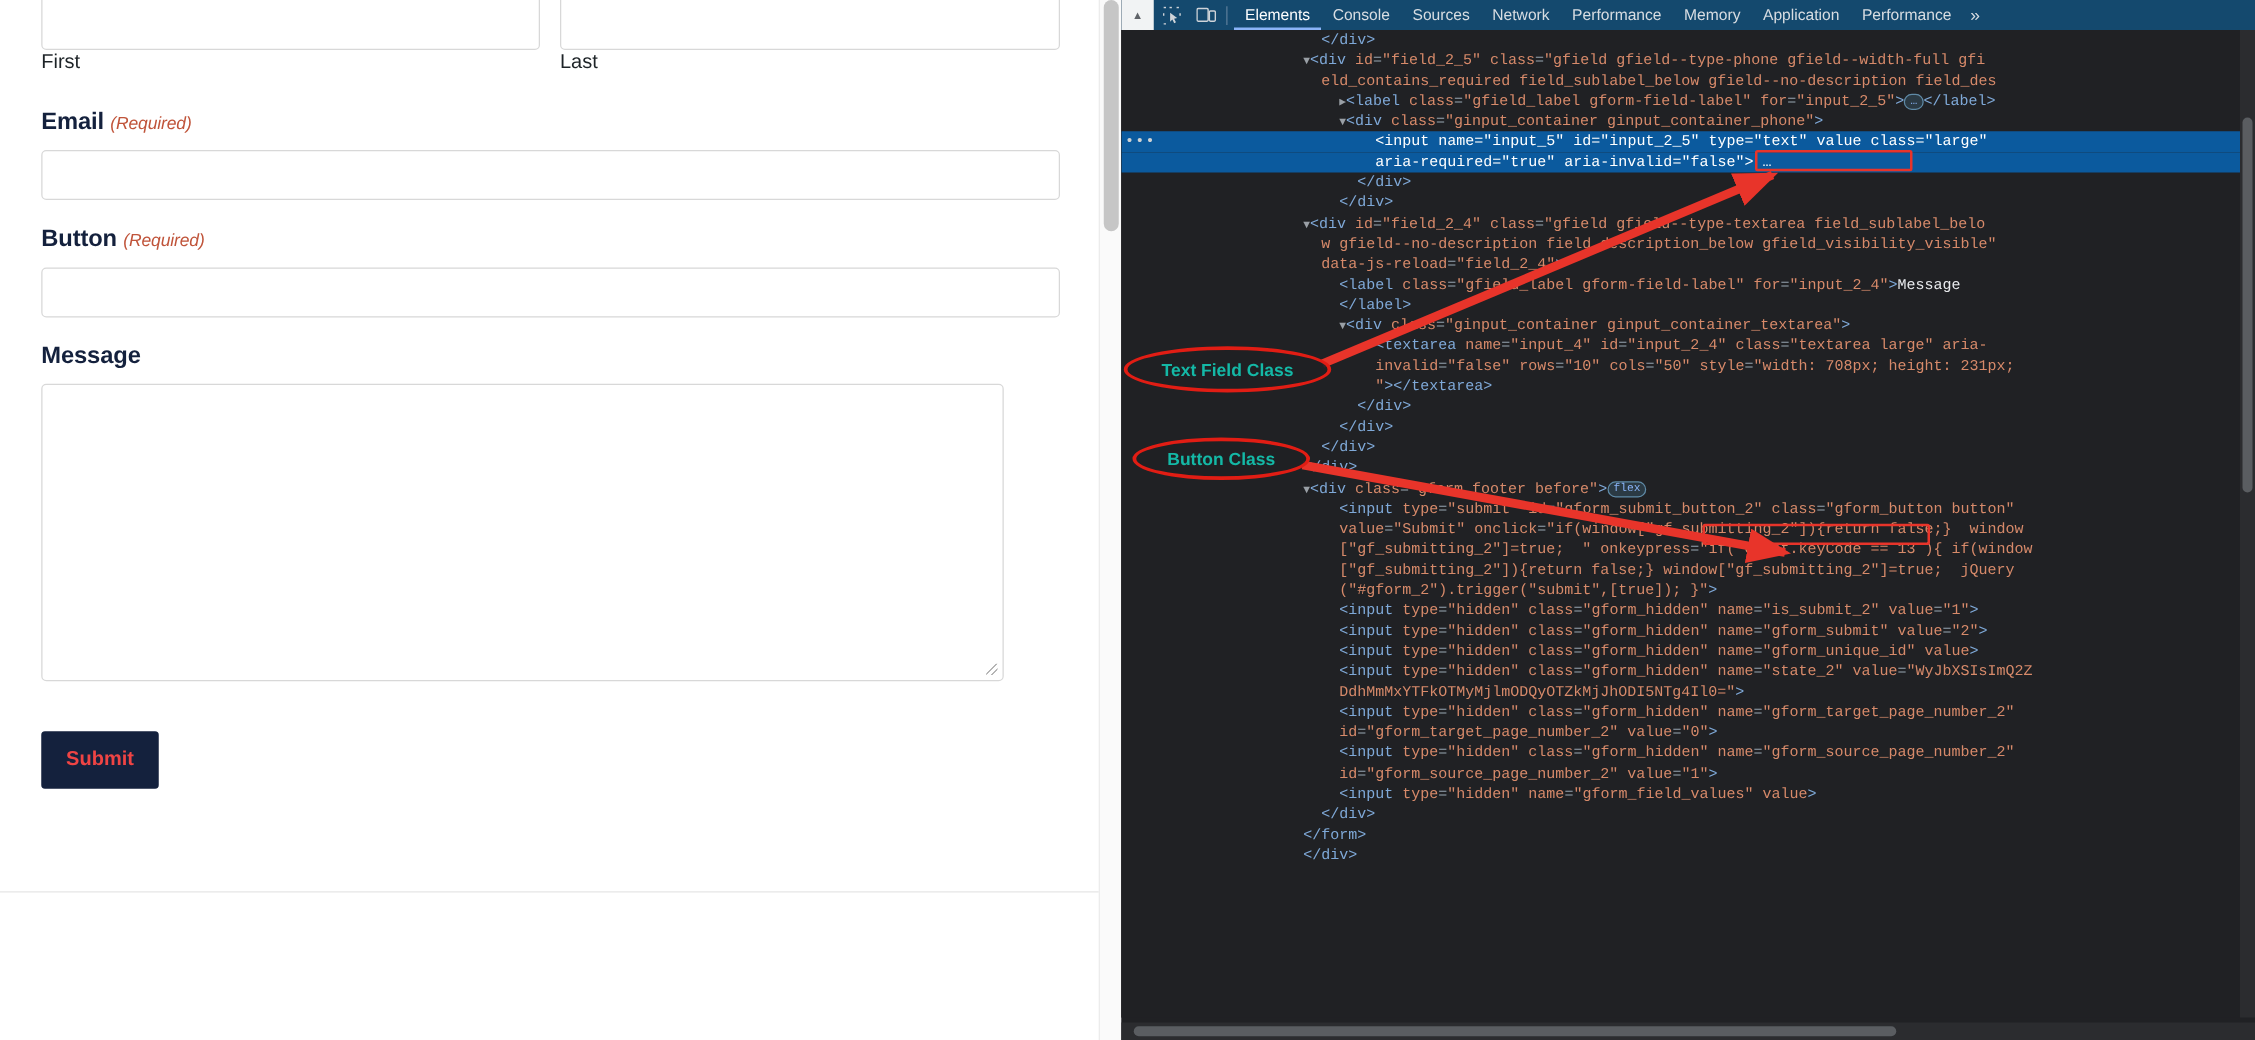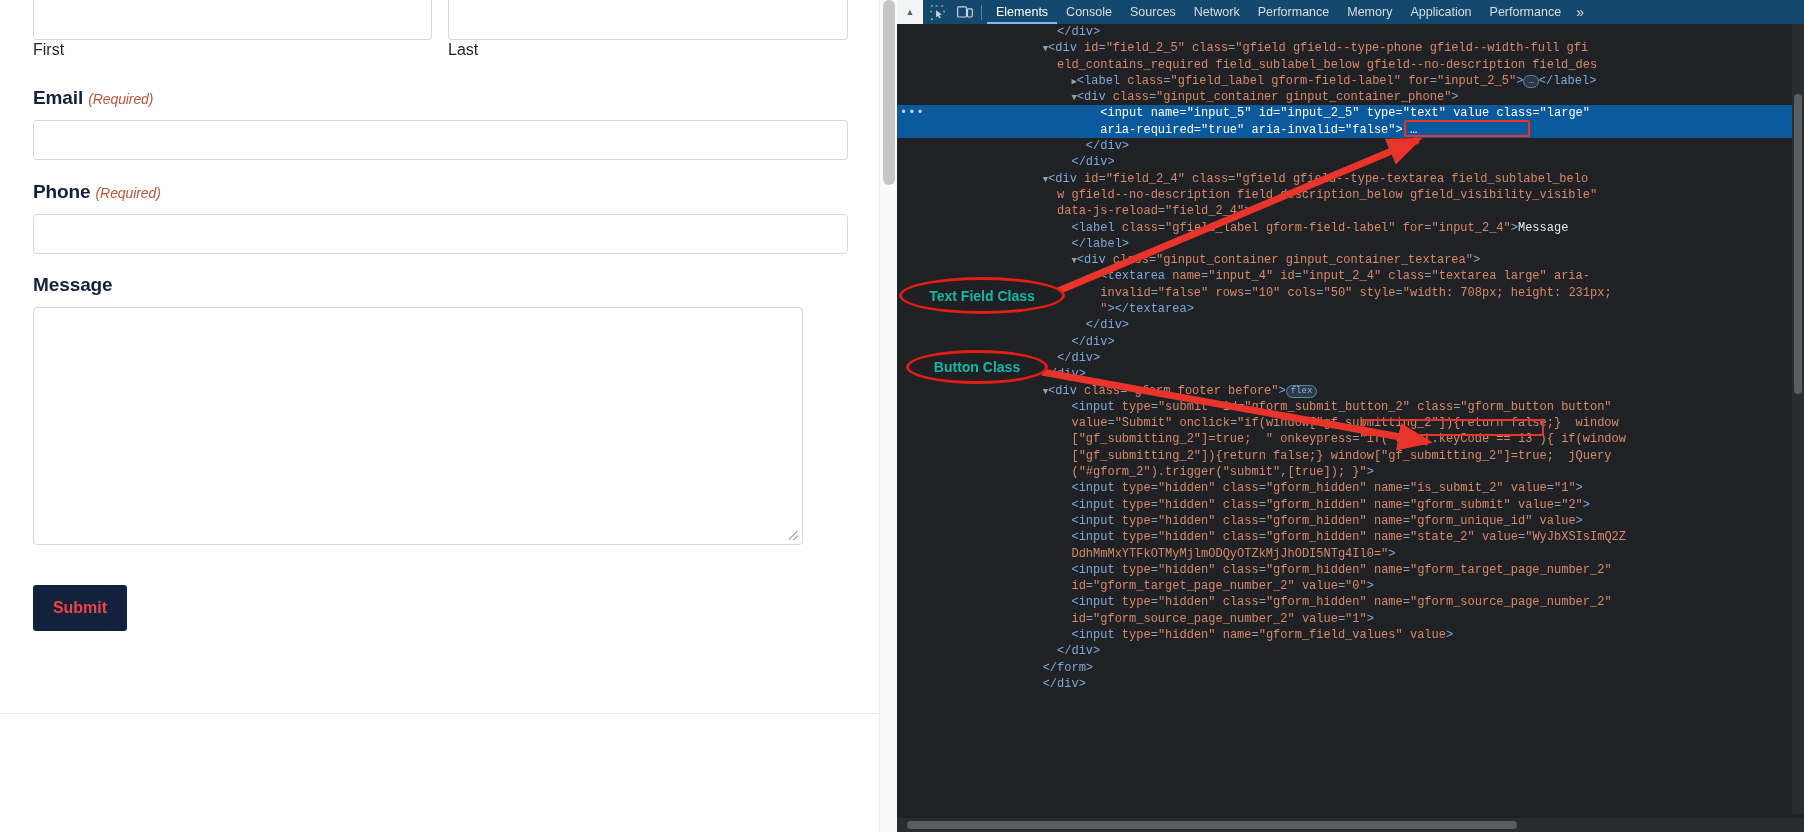--- a/index.html
+++ b/index.html
@@ -196,21 +196,21 @@
 
   <div class="field-block" style="top:87px;">
     <div class="gf-label">
       <span>Email</span><span class="gf-required">(Required)</span>
     </div>
     <div class="gf-input"></div>
   </div>
 
   <div class="field-block" style="top:181px;">
     <div class="gf-label">
-      <span>Phone</span><span class="gf-required">(Required)</span>
+      <span>Button</span><span class="gf-required">(Required)</span>
     </div>
     <div class="gf-input"></div>
   </div>
 
   <div class="field-block" style="top:274px;">
     <div class="gf-label">
       <span>Message</span>
     </div>
     <div class="gf-textarea">
       <span class="resize-grip"></span>

